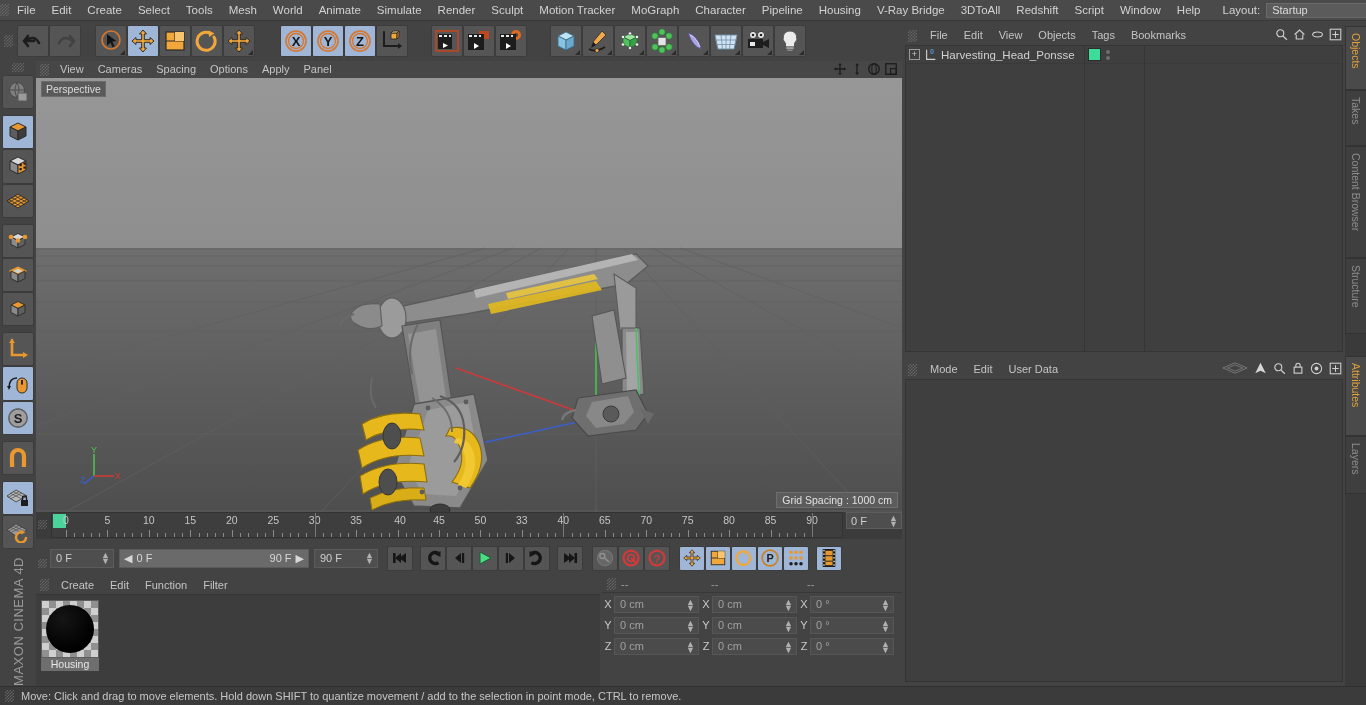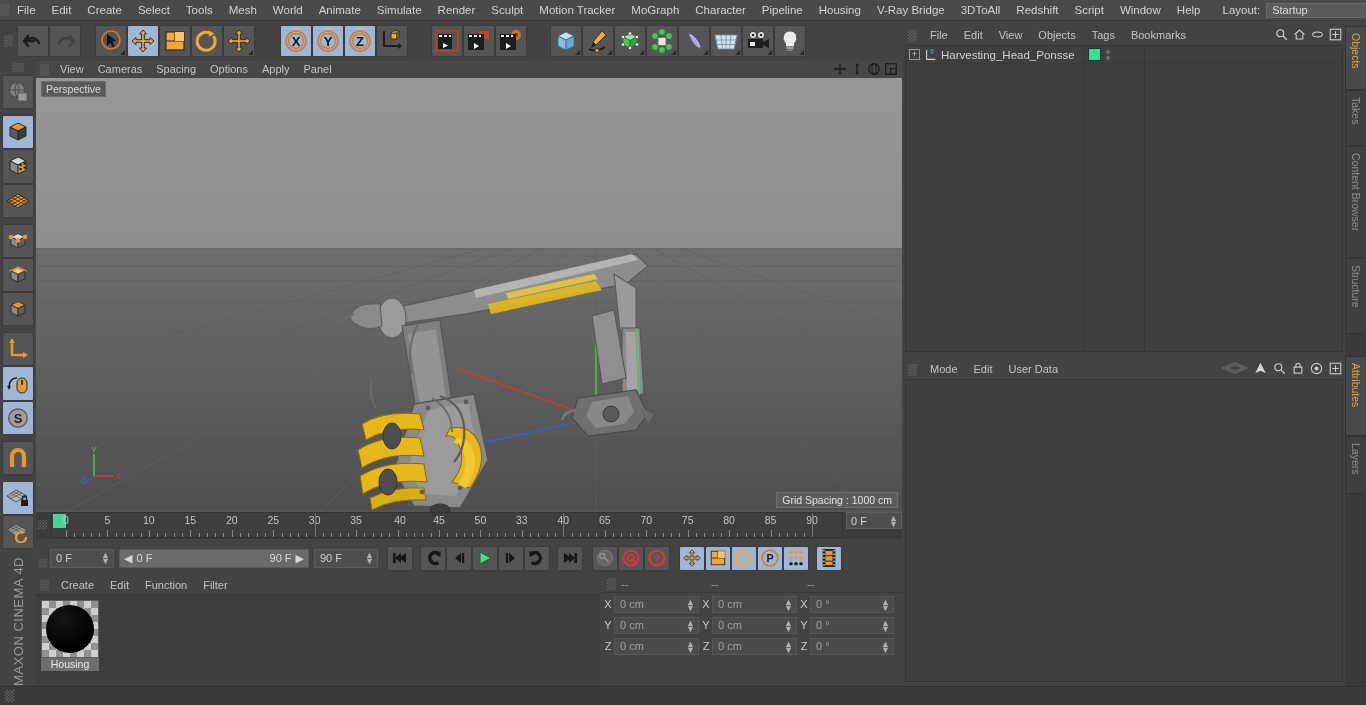--- a/index.html
+++ b/index.html
@@ -1202,15 +1202,16 @@
     <div class="vtab" style="height:56px">Takes</div>
     <div class="vtab" style="height:112px">Content Browser</div>
     <div class="vtab" style="height:76px">Structure</div>
     <div style="height:22px"></div>
     <div class="vtab active" style="height:80px">Attributes</div>
     <div class="vtab" style="height:58px">Layers</div>
   </div>
 
   <div id="statusbar">
     <div class="grip" style="margin-left:5px"></div>
+    <div class="txt">Move: Click and drag to move elements. Hold down SHIFT to quantize movement / add to the selection in point mode, CTRL to remove.</div>
   </div>
 
 </div>
 
 </body></html>

